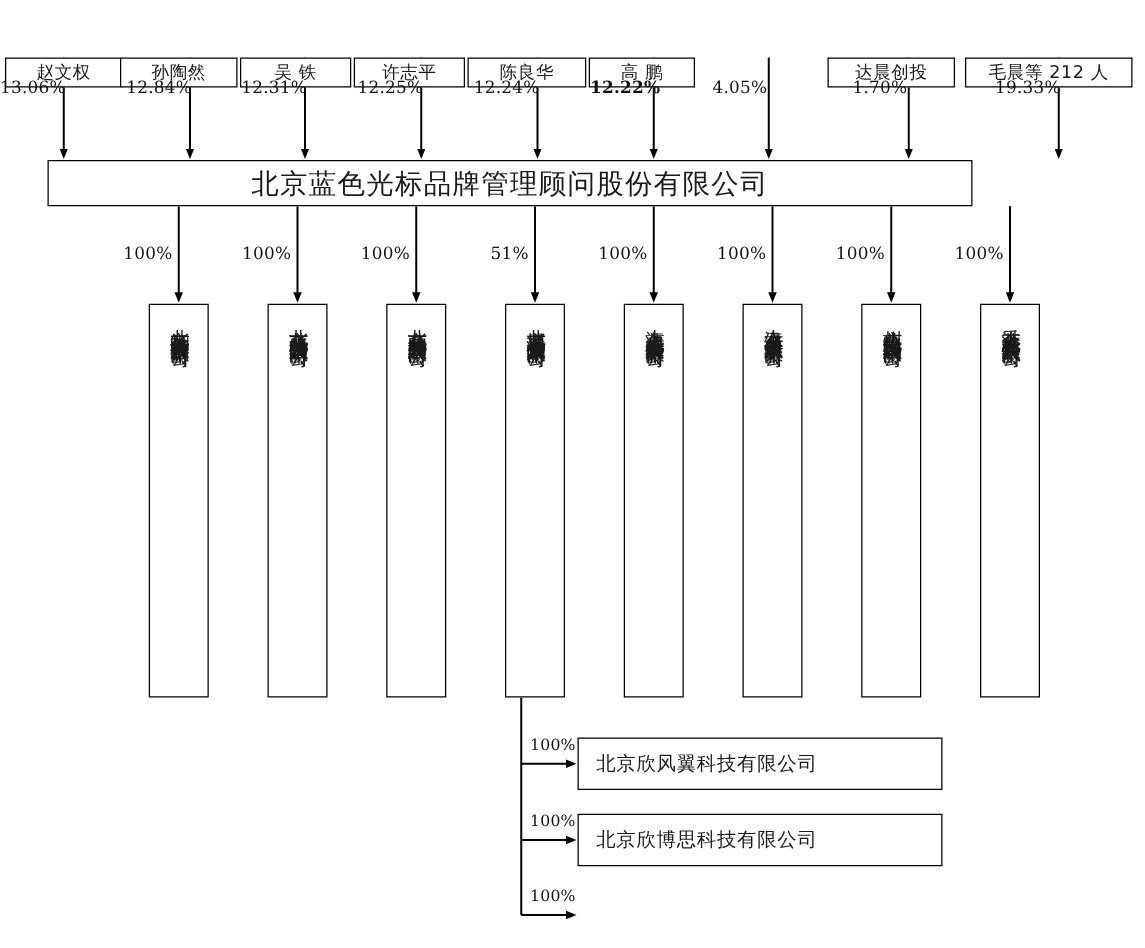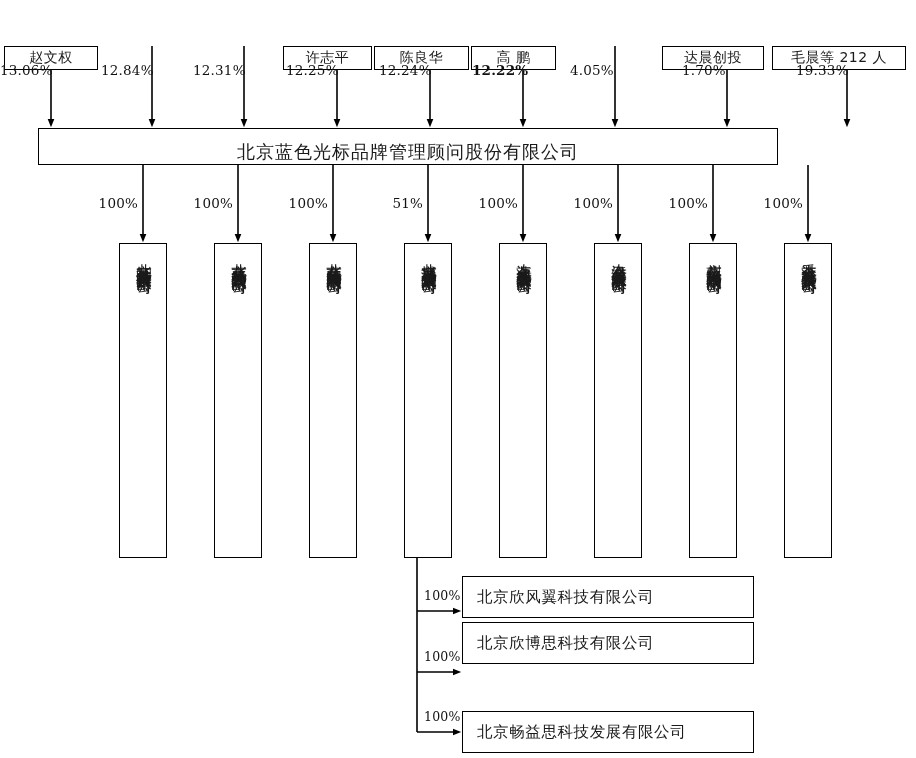--- a/index.html
+++ b/index.html
@@ -48,23 +48,22 @@
     white-space: nowrap;
     margin-top: 38px;
   }
 
   
   .central {
     left: 38px;
     top: 128px;
     width: 740px;
     height: 37px;
-    font-size: 18px;
+    font-size: 22px;
     letter-spacing: 1px;
-    align-items: flex-end;
   }
 
   
   .subsidiary {
     top: 243px;
     width: 48px;
     height: 315px;
     padding-top: 7px;
     align-items: flex-start;
   }
@@ -137,20 +136,26 @@
       <line x1="417" y1="672" x2="457" y2="672"></line>
       <line x1="417" y1="732" x2="457" y2="732"></line>
     </g>
 
     <path d="M417,558 L417,732" stroke="#000000" stroke-width="1.6" fill="none"></path>
   </svg>
 
   <div class="node shareholder" style="left:4px;width:94px;">
     <span>赵文权</span>
   </div>
+  <div class="node shareholder" style="left:96px;width:94px;">
+    <span>孙陶然</span>
+  </div>
+  <div class="node shareholder" style="left:192px;width:89px;">
+    <span>吴 铁</span>
+  </div>
   <div class="node shareholder" style="left:283px;width:89px;">
     <span>许志平</span>
   </div>
   <div class="node shareholder" style="left:374px;width:95px;">
     <span>陈良华</span>
   </div>
   <div class="node shareholder" style="left:471px;width:85px;">
     <span>高 鹏</span>
   </div>
   <div class="node shareholder" style="left:662px;width:102px;align-items:center;">
@@ -205,23 +210,20 @@
     <span class="vtext">广州蓝色光标市场顾问有限公司</span>
   </div>
   <div class="node subsidiary" style="left:784px;">
     <span class="vtext">香港蓝色光标公共关系有限公司</span>
   </div>
 
   <div class="pct pct-leaf" style="left:424px;top:588px;">100%</div>
   <div class="pct pct-leaf" style="left:424px;top:649px;">100%</div>
   <div class="pct pct-leaf" style="left:424px;top:709px;">100%</div>
 
-  <div class="node leaf" style="top:576px;">
+  <div class="node leaf" style="top:590px;">
     <span>北京欣风翼科技有限公司</span>
   </div>
-  <div class="node leaf" style="top:622px;">
+  <div class="node leaf" style="top:651px;">
     <span>北京欣博思科技有限公司</span>
   </div>
-  <div class="node leaf" style="top:711px;">
-    <span>北京畅益思科技发展有限公司</span>
-  </div>
 
 </div>
 
 </body></html>

